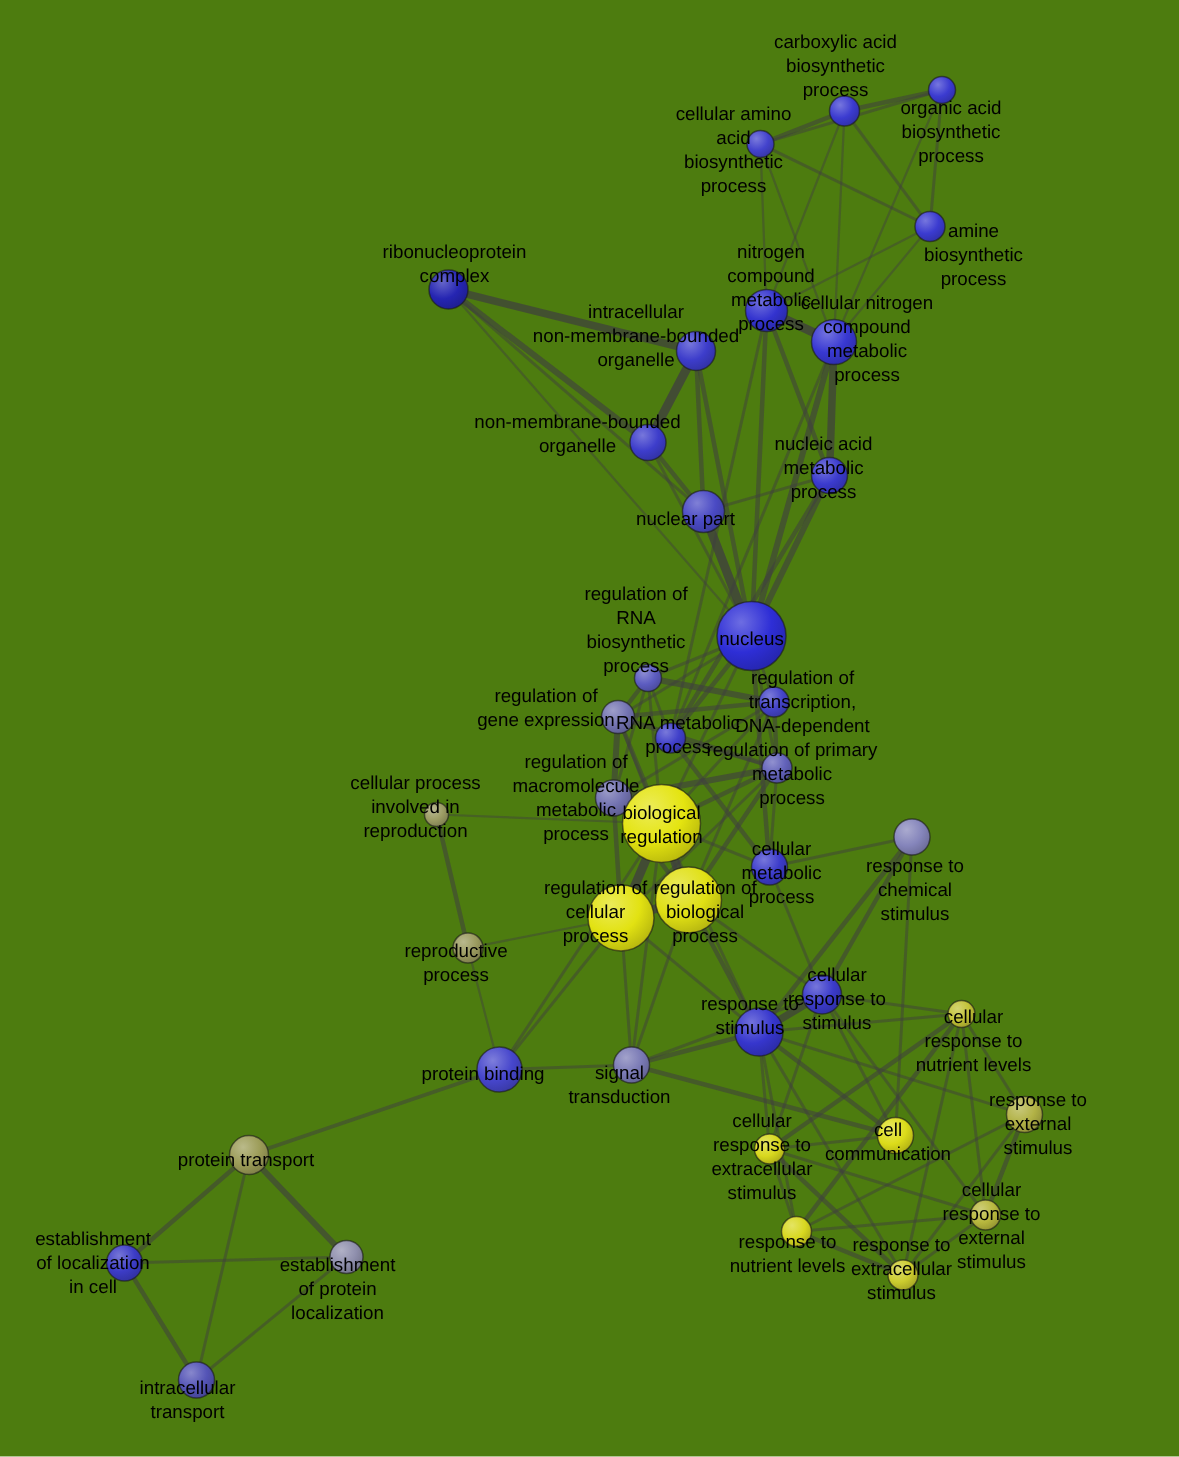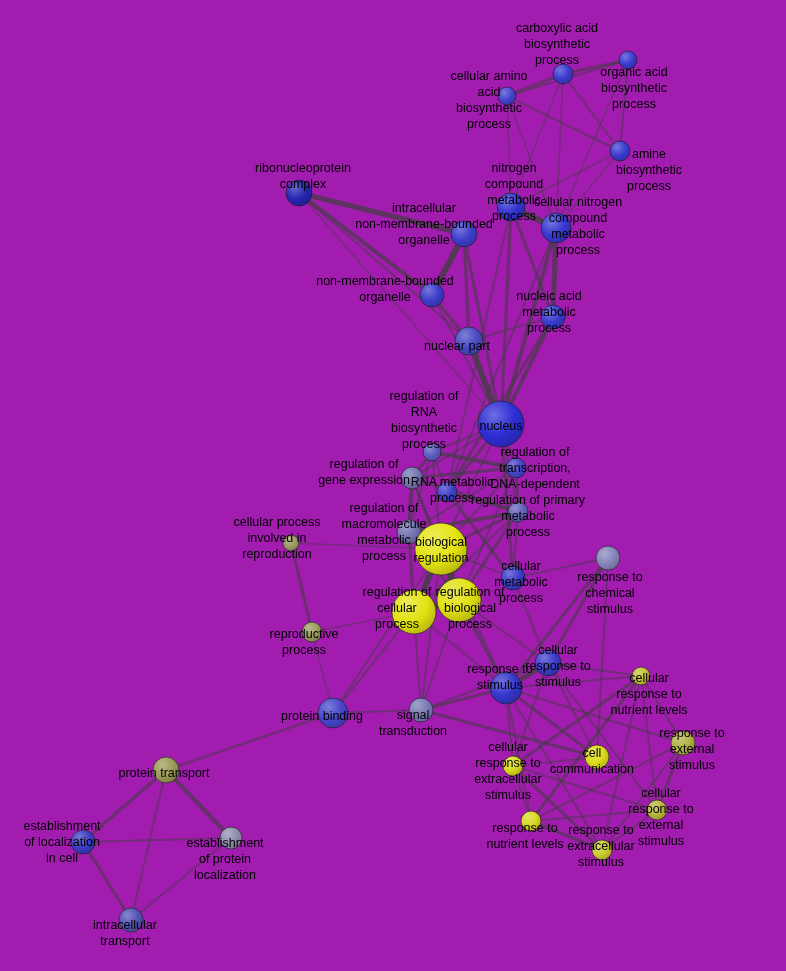--- a/index.html
+++ b/index.html
@@ -4,21 +4,21 @@
 <style>
   html, body {
     margin: 0;
     padding: 0;
     background: #ffffff;
   }
   .map-wrap {
     position: relative;
     width: 786px;
     height: 971px;
-    background: #a21caf;
+    background: #4d7c0f;
     overflow: hidden;
   }
   svg text {
     font-family: "Liberation Sans", "DejaVu Sans", sans-serif;
     font-size: 12.5px;
     fill: #000000;
   }
   svg circle {
     cursor: pointer;
   }

